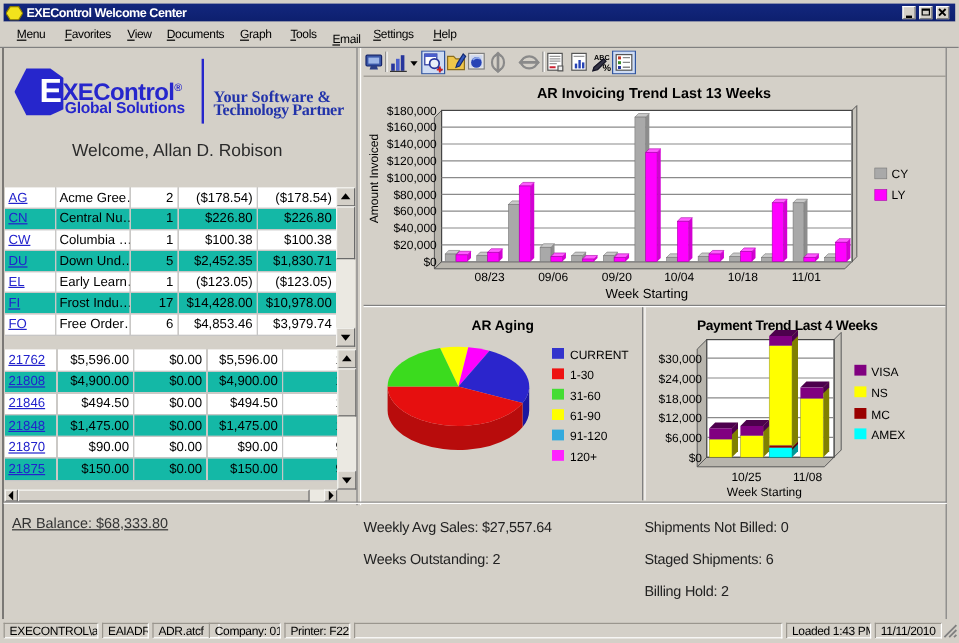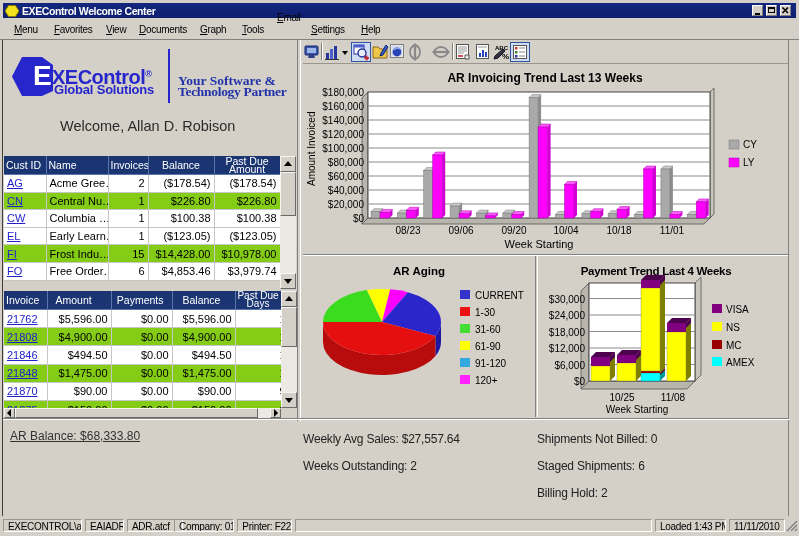--- a/index.html
+++ b/index.html
@@ -28,21 +28,21 @@
     </svg>
   </div>
 
 <div class="abs" style="left:3px;top:18px;width:793px;height:21px;background:#d4d0c8;"></div>
 <div class="txt" style="left:14px;top:24px;font-size:10px;letter-spacing:-0.3px;color:#000;"><u>M</u>enu</div>
 <div class="txt" style="left:54px;top:24px;font-size:10px;letter-spacing:-0.3px;color:#000;"><u>F</u>avorites</div>
 <div class="txt" style="left:106px;top:24px;font-size:10px;letter-spacing:-0.3px;color:#000;"><u>V</u>iew</div>
 <div class="txt" style="left:139px;top:24px;font-size:10px;letter-spacing:-0.3px;color:#000;"><u>D</u>ocuments</div>
 <div class="txt" style="left:200px;top:24px;font-size:10px;letter-spacing:-0.3px;color:#000;"><u>G</u>raph</div>
 <div class="txt" style="left:242px;top:24px;font-size:10px;letter-spacing:-0.3px;color:#000;"><u>T</u>ools</div>
-<div class="txt" style="left:277px;top:12px;font-size:10px;letter-spacing:-0.3px;color:#000;"><u>E</u>mail</div>
+<div class="txt" style="left:277px;top:28px;font-size:10px;letter-spacing:-0.3px;color:#000;"><u>E</u>mail</div>
 <div class="txt" style="left:311px;top:24px;font-size:10px;letter-spacing:-0.3px;color:#000;"><u>S</u>ettings</div>
 <div class="txt" style="left:361px;top:24px;font-size:10px;letter-spacing:-0.3px;color:#000;"><u>H</u>elp</div>
 
 <div class="abs" style="left:0px;top:39px;width:799px;height:1px;background:#808080;"></div>
 
 <div class="abs" style="left:2px;top:40px;width:1px;height:476px;background:#404040;"></div>
 
 <div class="abs" style="left:301px;top:40px;width:487px;height:23px;background:#d4d0c8;"></div>
 <div class="abs" style="left:303px;top:63px;width:485px;height:1px;background:#9a968e;"></div>
 <svg class="abs" style="left:303px;top:42px;" width="230" height="20" viewBox="0 0 230 20">
@@ -143,43 +143,36 @@
 <div class="txt" style="left:178px;top:83.5px;font-size:13.5px;letter-spacing:-0.3px;font-weight:bold;color:#2233aa;font-family:'Liberation Serif',serif;">Technology Partner</div>
 <div class="txt" style="left:60px;top:118px;font-size:14.5px;color:#2b2b2b;">Welcome, Allan D. Robison</div>
 
 <style>
 .tbl{position:absolute;border-collapse:collapse;table-layout:fixed;font-size:11px;color:#000;}
 .tbl th{background:#1a3572;color:#fff;font-weight:normal;border-right:1px solid #5a76aa;border-bottom:1px solid #5a76aa;padding:0 2px;line-height:8.5px;font-size:10.5px;white-space:nowrap;overflow:hidden;}
 .tbl td{border-right:1px solid #c6c6c6;border-bottom:1px solid #c6c6c6;padding:0 3px;overflow:hidden;white-space:nowrap;}
 .tbl .r{text-align:right;}
 .tbl a{color:#2222cc;}
 .odd{background:#fff;}
-.even{background:#84cc16;}
+.even{background:#14b8a6;}
 .sb{position:absolute;background:#ebe9e2;}
 .sbtn{position:absolute;background:#d4d0c8;border:1px solid;border-color:#f6f5f2 #6a6a6a #6a6a6a #f6f5f2;}
 .sbtn svg{display:block;margin:auto;}
 .sthumb{position:absolute;background:#d4d0c8;border:1px solid;border-color:#f6f5f2 #6a6a6a #6a6a6a #f6f5f2;}
 </style>
 <div class="abs" style="left:4px;top:156px;width:276px;height:133px;overflow:hidden;">
     <table class="tbl" style="left:0;top:0;width:276px;">
 <colgroup>
         <col style="width:42px">
         <col style="width:62px">
         <col style="width:40px">
         <col style="width:66px">
         <col style="width:66px">
       </colgroup>
 <tbody>
-        <tr style="height:18.5px;">
-          <th style="text-align:left;">Cust ID</th>
-          <th style="text-align:left;">Name</th>
-          <th style="text-align:left;">Invoices</th>
-          <th style="text-align:center;">Balance</th>
-          <th style="text-align:center;">Past Due<br>Amount</th>
-        </tr>
 <tr class="odd" style="height:17.6px;">
           <td><a href="#">AG</a></td>
           <td>Acme Gree…</td>
           <td class="r">2</td>
           <td class="r">($178.54)</td>
           <td class="r">($178.54)</td>
         </tr>
 <tr class="even" style="height:17.6px;">
           <td><a href="#">CN</a></td>
           <td>Central Nu…</td>
@@ -187,31 +180,38 @@
           <td class="r">$226.80</td>
           <td class="r">$226.80</td>
         </tr>
 <tr class="odd" style="height:17.6px;">
           <td><a href="#">CW</a></td>
           <td>Columbia …</td>
           <td class="r">1</td>
           <td class="r">$100.38</td>
           <td class="r">$100.38</td>
         </tr>
+<tr class="even" style="height:17.6px;">
+          <td><a href="#">DU</a></td>
+          <td>Down Und…</td>
+          <td class="r">5</td>
+          <td class="r">$2,452.35</td>
+          <td class="r">$1,830.71</td>
+        </tr>
 <tr class="odd" style="height:17.6px;">
           <td><a href="#">EL</a></td>
           <td>Early Learn…</td>
           <td class="r">1</td>
           <td class="r">($123.05)</td>
           <td class="r">($123.05)</td>
         </tr>
 <tr class="even" style="height:17.6px;">
           <td><a href="#">FI</a></td>
           <td>Frost Indu…</td>
-          <td class="r">15</td>
+          <td class="r">17</td>
           <td class="r">$14,428.00</td>
           <td class="r">$10,978.00</td>
         </tr>
 <tr class="odd" style="height:17.6px;">
           <td><a href="#">FO</a></td>
           <td>Free Order…</td>
           <td class="r">6</td>
           <td class="r">$4,853.46</td>
           <td class="r">$3,979.74</td>
         </tr>
@@ -234,27 +234,20 @@
 <div class="abs" style="left:4px;top:291px;width:277px;height:117px;overflow:hidden;">
     <table class="tbl" style="left:0;top:0;width:277px;">
 <colgroup>
         <col style="width:43px">
         <col style="width:64px">
         <col style="width:61px">
         <col style="width:63px">
         <col style="width:46px">
       </colgroup>
 <tbody>
-        <tr style="height:18.5px;">
-          <th style="text-align:left;">Invoice</th>
-          <th style="text-align:left;padding-left:8px;">Amount</th>
-          <th style="text-align:right;padding-right:8px;">Payments</th>
-          <th style="text-align:left;padding-left:10px;">Balance</th>
-          <th style="text-align:center;font-size:10px;padding:0;">Past Due<br>Days</th>
-        </tr>
 <tr class="odd" style="height:18.2px;">
           <td><a href="#">21762</a></td>
           <td class="r">$5,596.00</td>
           <td class="r">$0.00</td>
           <td class="r">$5,596.00</td>
           <td style="padding-left:44px;">14</td>
         </tr>
 <tr class="even" style="height:18.2px;">
           <td><a href="#">21808</a></td>
           <td class="r">$4,900.00</td>
@@ -547,21 +540,21 @@
 <div class="txt" style="left:537px;top:486px;font-size:12px;letter-spacing:-0.2px;color:#222;">Billing Hold: 2</div>
 
 <style>
 .seg{position:absolute;top:519px;height:13px;border:1px solid;border-color:#9a968e #fff #fff #9a968e;font-size:10px;letter-spacing:-0.3px;color:#000;padding:1px 0 0 4px;white-space:nowrap;overflow:hidden;}
 </style>
 <div class="abs" style="left:0px;top:516px;width:799px;height:20px;background:#d4d0c8;"></div>
 <div class="seg" style="left:3px;width:79px;">EXECONTROL\adr</div>
 <div class="seg" style="left:85px;width:39px;">EAIADR</div>
 <div class="seg" style="left:127px;width:56px;">ADR.atcf</div>
 <div class="seg" style="left:174px;width:60px;">Company: 01</div>
-<div class="seg" style="left:237px;width:55px;text-align:right;">Printer: F22</div>
+<div class="seg" style="left:237px;width:55px;">Printer: F22</div>
 <div class="seg" style="left:295px;width:357px;"></div>
 <div class="seg" style="left:655px;width:71px;">Loaded 1:43 PM</div>
 <div class="seg" style="left:729px;width:56px;">11/11/2010</div>
 <svg class="abs" style="left:786px;top:520px;" width="12" height="12">
     <g stroke="#808080" stroke-width="1.5">
       <line x1="11" y1="1" x2="1" y2="11"></line>
       <line x1="11" y1="5" x2="5" y2="11"></line>
       <line x1="11" y1="9" x2="9" y2="11"></line>
     </g>
   </svg>

